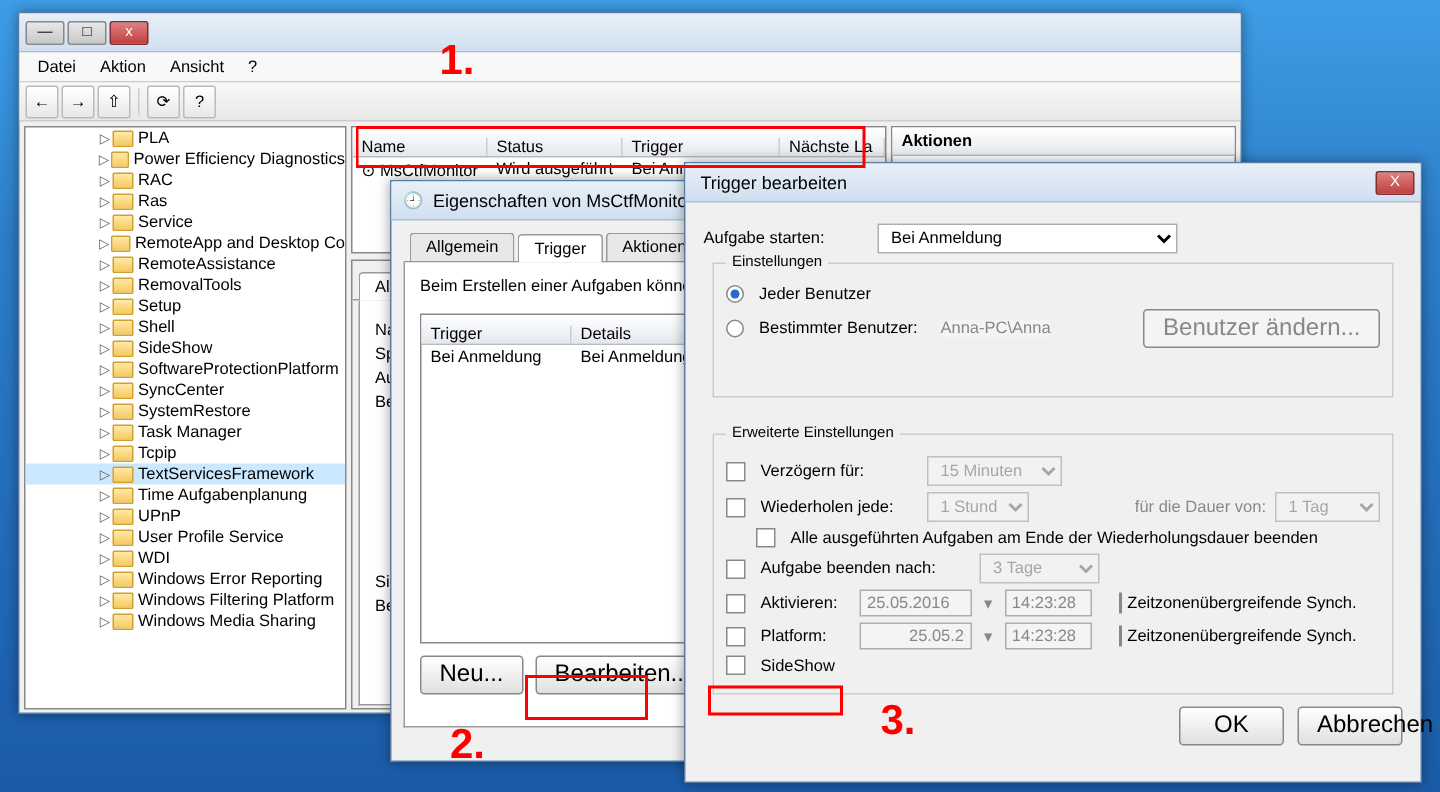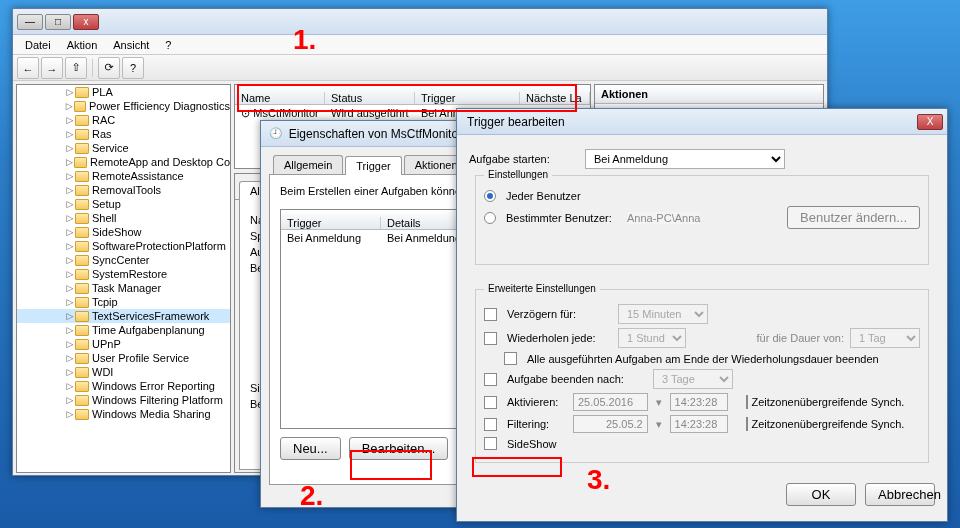--- a/index.html
+++ b/index.html
@@ -23,21 +23,21 @@
 .listhead span{padding:0 6px;border-right:1px solid #ccc}
 .tabstrip{display:flex;border-bottom:1px solid #999;padding-left:4px}
 .tab{padding:3px 10px;border:1px solid #999;border-bottom:none;background:#e8e8e8;border-radius:3px 3px 0 0;margin-right:2px;position:relative}
 .tab.active{background:#fff;top:1px}
 .group{border:1px solid #ccc;margin:6px;padding:10px 8px 8px;position:relative}
 .group .legend{position:absolute;top:-7px;left:8px;background:#f0f0f0;padding:0 4px;font-size:10px}
 .field{display:flex;align-items:center;margin:4px 0;gap:6px}
 .field label{min-width:110px}
 input[type=text],select{border:1px solid #abadb3;padding:2px 4px;background:#fff;font-size:11px}
 input[disabled],.disabled{color:#888;background:#f4f4f4}
-button{border:1px solid #888;background:linear-gradient(#fff,#e0e0e0);padding:3px 12px;border-radius:3px;font-size:13px}
+button{border:1px solid #888;background:linear-gradient(#fff,#e0e0e0);padding:3px 12px;border-radius:3px;font-size:16px}
 .redbox{position:absolute;border:2px solid #f00;pointer-events:none}
 .rednum{position:absolute;color:#f00;font-size:28px;font-weight:bold}
 .cb{width:13px;height:13px;border:1px solid #888;background:#fff;margin-right:4px}
 .radio{width:12px;height:12px;border:1px solid #888;border-radius:50%;background:#fff;margin-right:4px;display:inline-flex;align-items:center;justify-content:center}
 .radio.chk::after{content:"";width:6px;height:6px;background:#2a6acc;border-radius:50%}
 </style>
 </head>
 <body>
 
 <div class="win" style="left:12px;top:8px;width:816px;height:468px">
@@ -320,32 +320,32 @@
       <div class="field">
         <span class="cb"></span>
         <span style="width:60px">Aktivieren:</span>
         <input type="text" disabled="" class="disabled" style="width: 75px;" value="25.05.2016">
           <span style="padding:0 2px;color:#888">▾</span>
         <input type="text" disabled="" class="disabled" style="width: 58px;" value="14:23:28">
         <span style="margin-left:12px;color:#888"><span class="cb"></span><span>Zeitzonenübergreifende Synch.</span></span>
       </div>
       <div class="field">
         <span class="cb"></span>
-        <span style="width:60px">Filtering:</span>
+        <span style="width:60px">Platform:</span>
         <input type="text" disabled="" class="disabled" style="width: 75px; padding-left: 32px;" value="25.05.2017">
           <span style="padding:0 2px;color:#888">▾</span>
         <input type="text" disabled="" class="disabled" style="width: 58px;" value="14:23:28">
         <span style="margin-left:12px;color:#888"><span class="cb"></span><span>Zeitzonenübergreifende Synch.</span></span>
       </div>
       <div class="field">
         <span class="cb"></span>
         <span>SideShow</span>
       </div>
     </div>
-    <div style="text-align:right;margin-top:20px">
+    <div style="text-align:right;margin-top:8px">
       <button style="width:70px">OK</button>
       <button style="width:70px;margin-left:6px">Abbrechen</button>
     </div>
   </div>
 </div>
 
 <div class="redbox" style="left:237px;top:84px;width:340px;height:28px"></div>
 <div class="rednum" style="left:293px;top:24px">1.</div>
 <div class="redbox" style="left:350px;top:450px;width:82px;height:30px"></div>
 <div class="rednum" style="left:300px;top:480px">2.</div>

